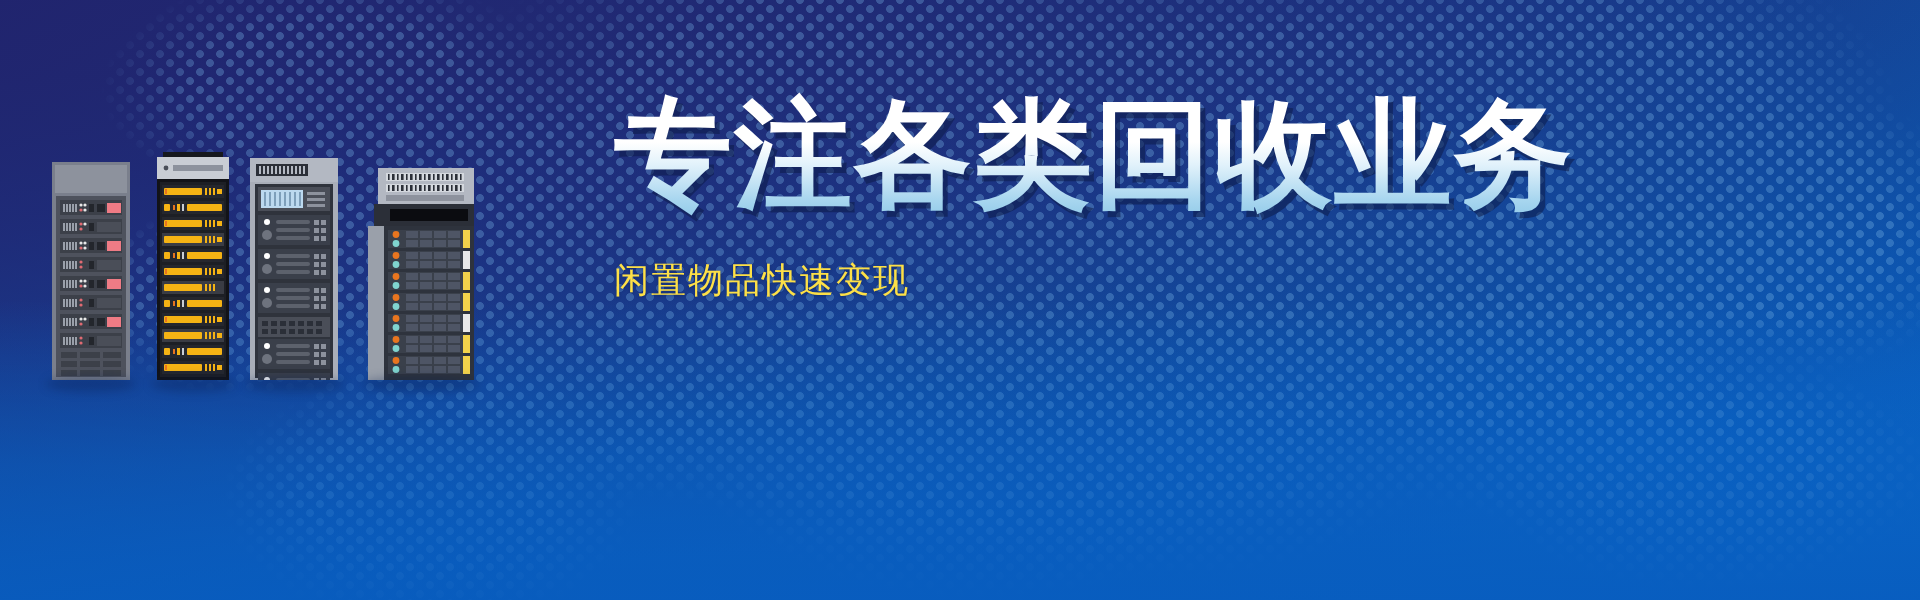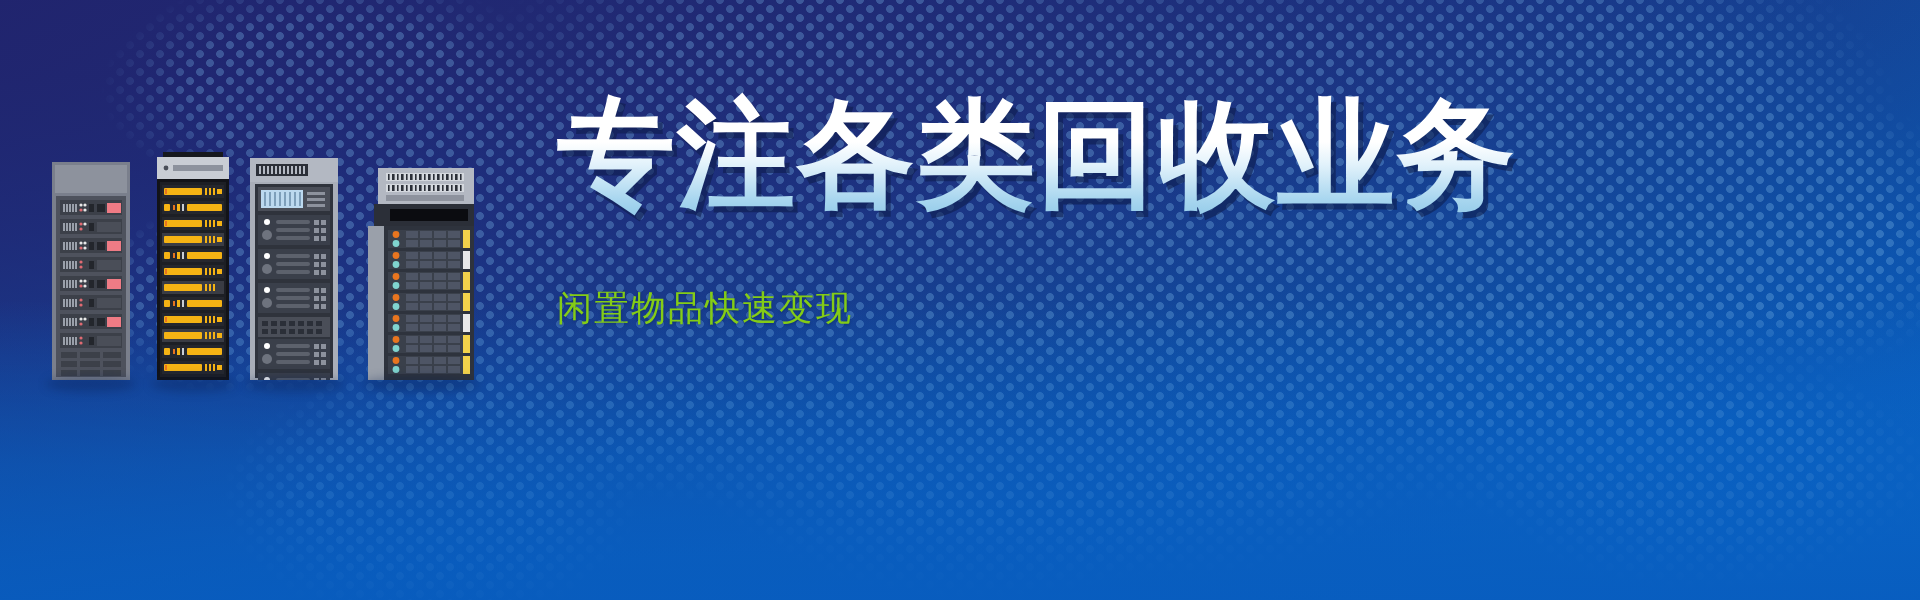--- a/index.html
+++ b/index.html
@@ -64,33 +64,33 @@
       radial-gradient(ellipse 380px 200px at 1260px 150px,#000 58%,transparent 100%),
       radial-gradient(ellipse 300px 200px at 1180px 380px,#000 52%,transparent 100%),
       radial-gradient(ellipse 340px 180px at 1560px 110px,#000 58%,transparent 100%),
       radial-gradient(ellipse 260px 190px at 1520px 330px,#000 52%,transparent 100%),
       radial-gradient(ellipse 200px 150px at 1780px 230px,#000 55%,transparent 100%),
       radial-gradient(ellipse 230px 120px at 1700px 470px,#000 50%,transparent 100%);
     -webkit-mask-composite:source-over;
   }
 
   
-  .copy{position:absolute;left:557px;top:92px;width:1280px;}
+  .copy{position:absolute;left:614px;top:92px;width:1280px;}
   .headline{
     font-size:118px;line-height:1.06;font-weight:bold;
     letter-spacing:2px;white-space:nowrap;
     background:linear-gradient(to bottom,#ffffff 0%,#ffffff 40%,#e2f2fb 58%,#a8d6ef 86%,#93cbe9 100%);
     -webkit-background-clip:text;background-clip:text;
     color:transparent;-webkit-text-fill-color:transparent;
     filter:drop-shadow(5px 6px 0 rgba(12,28,72,.55));
     margin:0;
   }
   .subline{
-    margin:68px 0 0 0;
-    font-size:35px;line-height:1.3;color:#84cc16;
+    margin:40px 0 0 0;
+    font-size:35px;line-height:1.3;color:#fde047;
     font-weight:normal;letter-spacing:2px;white-space:nowrap;
     display:flex;
     text-shadow:0 1px 3px rgba(4,20,60,.35);
   }
   .sub-item{display:inline-block;}
 
   
   .racks{position:absolute;left:52px;top:140px;height:240px;}
   .rack{position:absolute;bottom:0;}
   .rack .shadow{

